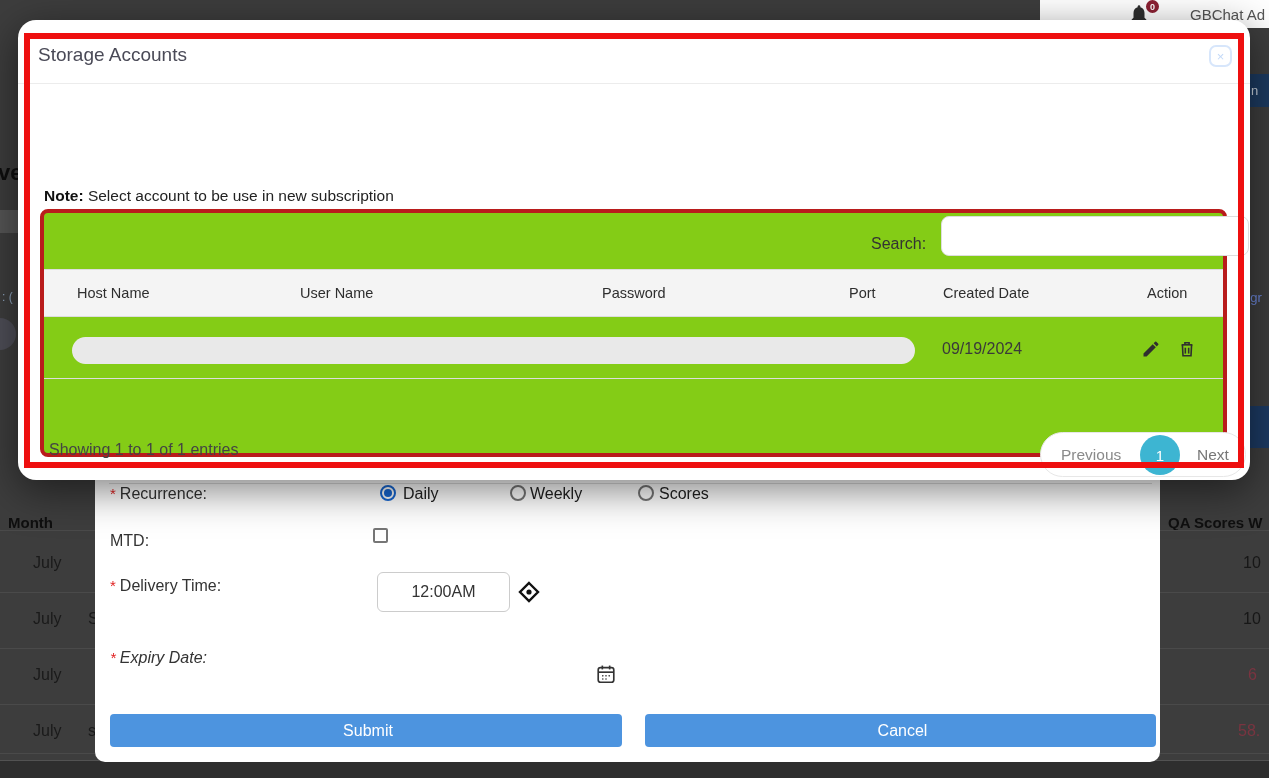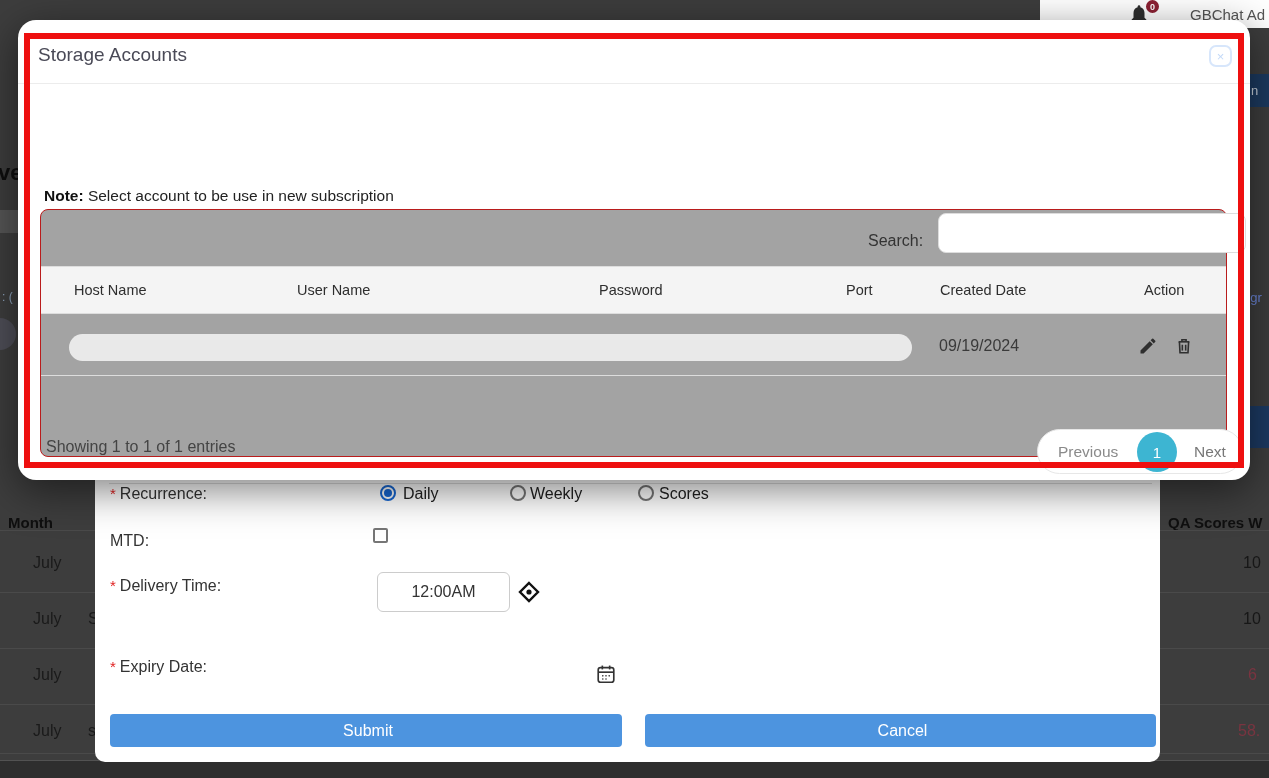--- a/index.html
+++ b/index.html
@@ -55,21 +55,21 @@
                  box-shadow:0 10px 40px rgba(0,0,0,.5);padding-left:36px;}
   .red-annotation{position:absolute;left:6px;top:13px;width:1220px;height:435px;border:6px solid #ee0f0f;z-index:5;pointer-events:none;}
   .sm-title{position:absolute;left:20px;top:24px;font-size:19px;color:#4a4a57;}
   .sm-divider{position:absolute;left:0;right:0;top:63px;height:1px;background:#ececec;}
   .close-btn{position:absolute;left:1191px;top:25px;width:23px;height:22px;border:2px solid #d7e6fb;border-radius:7px;
              color:#c3d9f8;font-size:13px;display:flex;align-items:center;justify-content:center;background:#fff;cursor:pointer;}
   .add-btn{position:absolute;left:26px;top:96px;width:166px;height:35px;background:#4d94df;border:none;border-radius:6px;
            color:#fff;font-size:15.5px;cursor:pointer;}
   .note{position:absolute;left:26px;top:167px;font-size:15.5px;color:#222;}
   .note b{color:#111;}
-  .grid-box{position:absolute;left:22px;top:189px;width:1187px;height:248px;border:1px solid #b91c1c;border-radius:8px;background:#a3a3a3;}
+  .grid-box{position:absolute;left:22px;top:189px;width:1187px;height:248px;border:4px solid #b91c1c;border-radius:8px;background:#84cc16;}
   .search-label{position:absolute;left:827px;top:22px;font-size:16px;color:#333;}
   .search-input{position:absolute;left:897px;top:3px;width:308px;height:40px;border:1px solid #ddd;border-radius:8px;
                 font-size:15px;padding:0 10px;background:#fff;}
   .thead{position:absolute;left:0;right:0;top:56px;height:48px;background:#f4f4f4;border-top:1px solid #ddd;border-bottom:1px solid #ddd;}
   .th{position:absolute;top:15px;font-size:14.5px;font-weight:normal;color:#2e2e2e;}
   .trow{position:absolute;left:0;right:0;top:104px;height:62px;border-bottom:1px solid #ddd;}
   .redact-pill{position:absolute;left:28px;top:20px;width:843px;height:27px;border-radius:14px;background:#e9e9e9;}
   .row-date{position:absolute;left:898px;top:23px;font-size:16px;color:#3a3a3a;}
   .row-icon{position:absolute;top:22px;cursor:pointer;}
   .showing{position:absolute;left:5px;top:228px;font-size:16px;color:#444;}
@@ -151,21 +151,21 @@
       <span class="req">*</span><span>Delivery Time:</span>
     </div>
     <input class="time-input" readonly="" value="12:00AM" style="">
     <span class="move-icon">
       <svg width="24" height="24" viewBox="0 0 24 24">
           <path d="M12 3 L21 12 L12 21 L3 12 Z" fill="none" stroke="#111" stroke-width="2.4"></path>
           <circle cx="12" cy="12" r="2.6" fill="#111"></circle>
         </svg>
     </span>
 
-    <div class="flabel" style="top:203px;">
+    <div class="flabel" style="top:194px;font-style:italic;">
       <span class="req">*</span><span>Expiry Date:</span>
     </div>
     <span class="cal-icon">
       <svg width="22" height="22" viewBox="0 0 24 24" fill="none" stroke="#333" stroke-width="1.8">
           <rect x="3.5" y="5" width="17" height="16" rx="2.5"></rect>
           <line x1="8" y1="2.8" x2="8" y2="7"></line>
           <line x1="16" y1="2.8" x2="16" y2="7"></line>
           <line x1="3.5" y1="10" x2="20.5" y2="10"></line>
           <circle cx="8.5" cy="14" r=".9" fill="#333" stroke="none"></circle>
           <circle cx="12" cy="14" r=".9" fill="#333" stroke="none"></circle>

